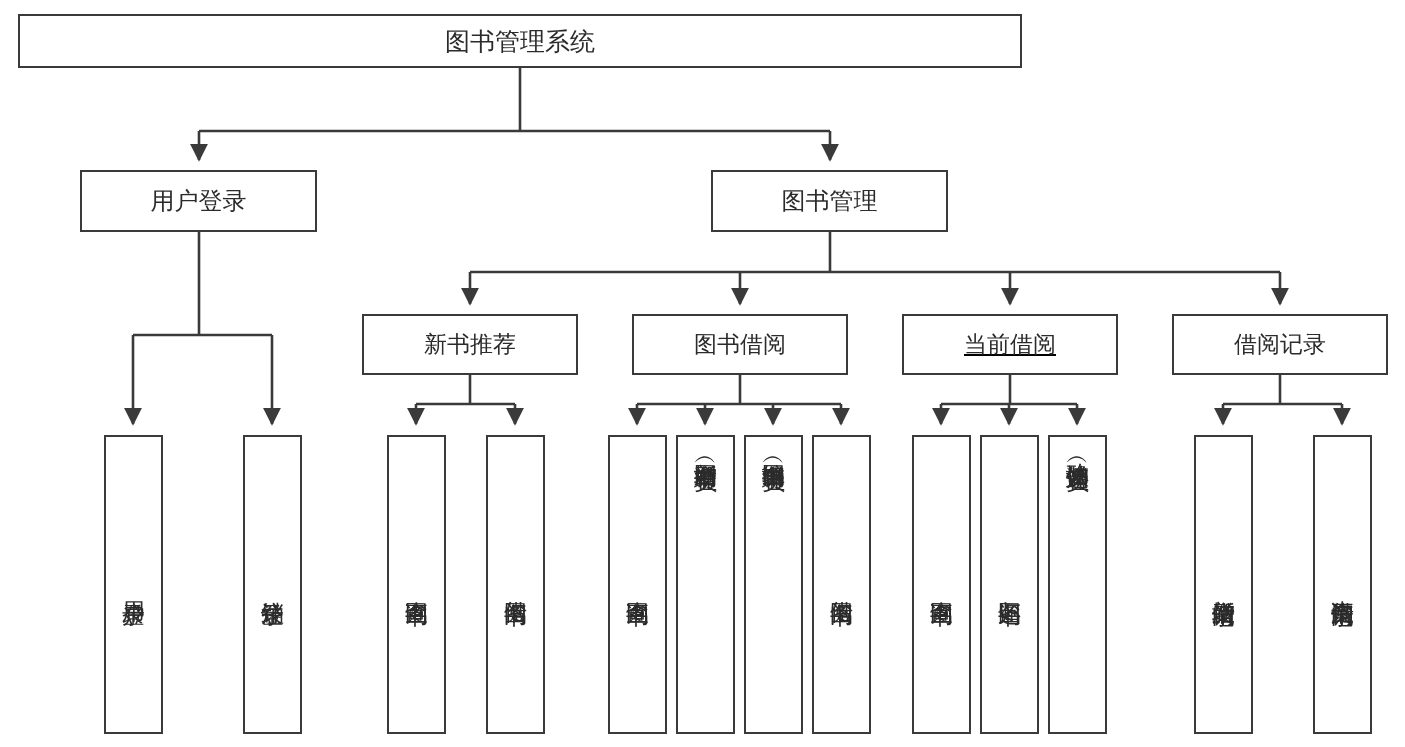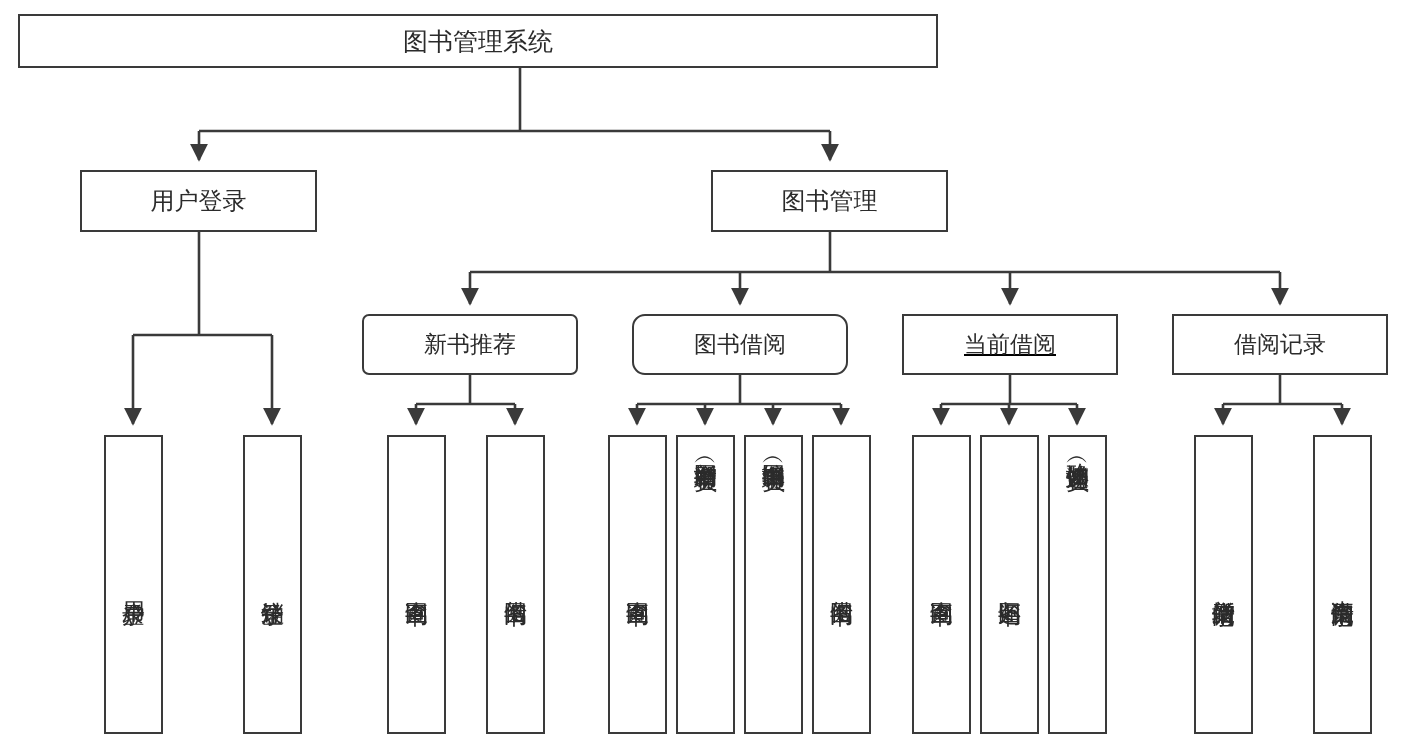--- a/index.html
+++ b/index.html
@@ -126,37 +126,37 @@
       <path d="M 1009 404 L 1009 424" marker-end="url(#arrow)"></path>
       <path d="M 1077 404 L 1077 424" marker-end="url(#arrow)"></path>
 
       <path d="M 1280 375 L 1280 404"></path>
       <path d="M 1223 404 L 1342 404"></path>
       <path d="M 1223 404 L 1223 424" marker-end="url(#arrow)"></path>
       <path d="M 1342 404 L 1342 424" marker-end="url(#arrow)"></path>
     </g>
   </svg>
 
-  <div class="node-box level-1" style="left:18px; top:14px; width:920px; height:54px;">
+  <div class="node-box level-1" style="left:18px; top:14px; width:1004px; height:54px;">
     <span class="node-label">图书管理系统</span>
   </div>
 
   <div class="node-box level-2" style="left:80px; top:170px; width:237px; height:62px;">
     <span class="node-label">用户登录</span>
   </div>
 
   <div class="node-box level-2" style="left:711px; top:170px; width:237px; height:62px;">
     <span class="node-label">图书管理</span>
   </div>
 
-  <div class="node-box level-3" style="left:362px; top:314px; width:216px; height:61px;border-radius:7px;">
+  <div class="node-box level-3" style="left:362px; top:314px; width:216px; height:61px;">
     <span class="node-label">新书推荐</span>
   </div>
 
-  <div class="node-box level-3" style="left:632px; top:314px; width:216px; height:61px;border-radius:13px;">
+  <div class="node-box level-3" style="left:632px; top:314px; width:216px; height:61px;">
     <span class="node-label">图书借阅</span>
   </div>
 
   <div class="node-box level-3" style="left:902px; top:314px; width:216px; height:61px;text-decoration:underline;">
     <span class="node-label">当前借阅</span>
   </div>
 
   <div class="node-box level-3" style="left:1172px; top:314px; width:216px; height:61px;">
     <span class="node-label">借阅记录</span>
   </div>

